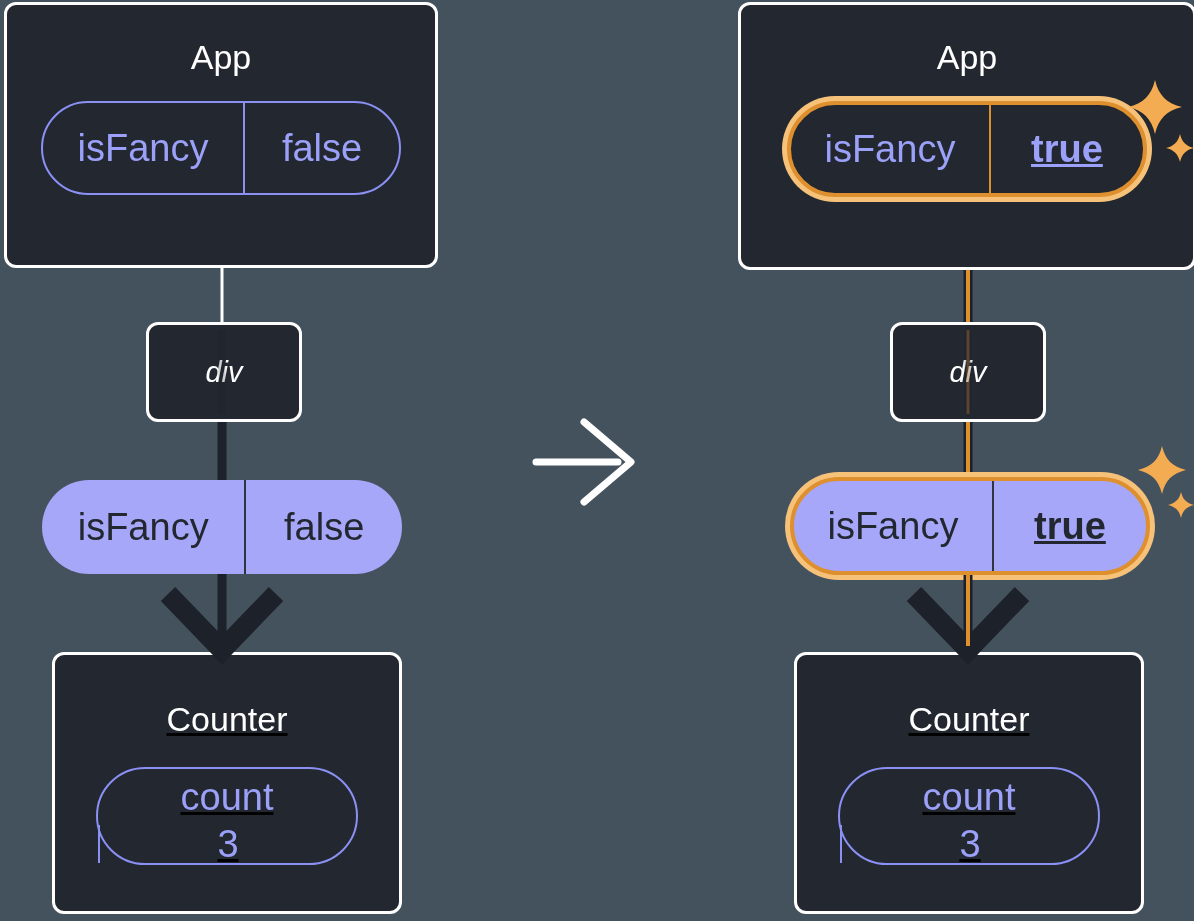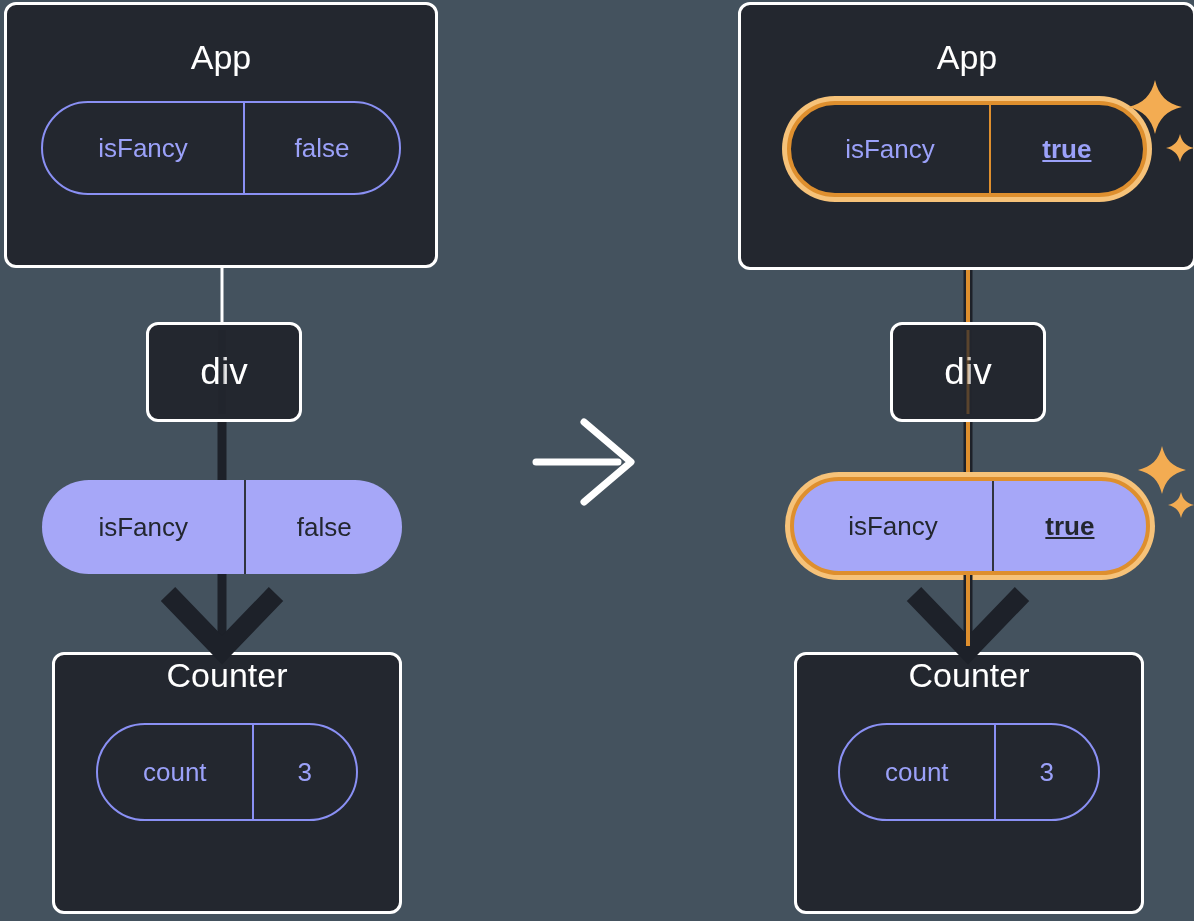--- a/index.html
+++ b/index.html
@@ -19,48 +19,48 @@
   .ln-dark{stroke:var(--dark_line); fill:none;}
   .ln-orange{stroke:var(--orange); fill:none;}
   .box{
     position:absolute; background:var(--box); border:3px solid var(--white);
     border-radius:12px; box-sizing:border-box; display:flex; flex-direction:column;
     align-items:center; z-index:1;
   }
   .title{font-size:34px; font-weight:500; color:var(--white); line-height:40px;}
   .app-box{padding-top:32px;}
   .app-box .title{margin-bottom:24px;}
-  .counter-box{}
+  .counter-box{padding-top:44px;text-decoration:underline;}
   .counter-box .title{margin-bottom:28px;}
   .div-box{justify-content:center;}
-  .div-box .title{font-size:37px; margin:0;}
+  .div-box .title{font-size:29px; margin:0;font-style:italic;}
   .pill{
     display:flex; border-radius:60px; box-sizing:border-box; z-index:1;
     background:transparent;
   }
   .pill .cell{
     display:flex; align-items:center; justify-content:center;
-    font-size:26px; line-height:1;
+    font-size:38px; line-height:1;
   }
   .pill .label{flex:1.3;}
   .pill .value{flex:1;text-align:right;}
   .outline{border:2.5px solid var(--purple); color:var(--purple_text);}
   .outline .value{border-left:2.5px solid var(--purple);}
   .fill{background:var(--purple_fill); color:var(--box); font-weight:500;}
   .fill .value{border-left:2.5px solid #30343E;}
   .bold-value .value{font-weight:700;text-decoration:underline;}
   .highlight{
     border:4px solid var(--orange);
     box-shadow:0 0 0 5px var(--orange_light);
   }
   .dark-bg{background:var(--box);}
   .divider-orange .value{border-left-color:var(--orange);}
   .state-pill{position:absolute;}
   .app-pill{width:360px; height:94px;}
-  .counter-pill{width:262px; height:98px;}
+  .counter-pill{width:262px; height:98px;flex-direction:column;}
   .counter-pill .label{flex:1.5;}
   .sparkle{position:absolute; z-index:3;}
   .sparkle path{fill:var(--sparkle);}
 </style>
 </head>
 <body>
 
 <div class="stage">
 
   <svg class="layer" id="lines-under">

